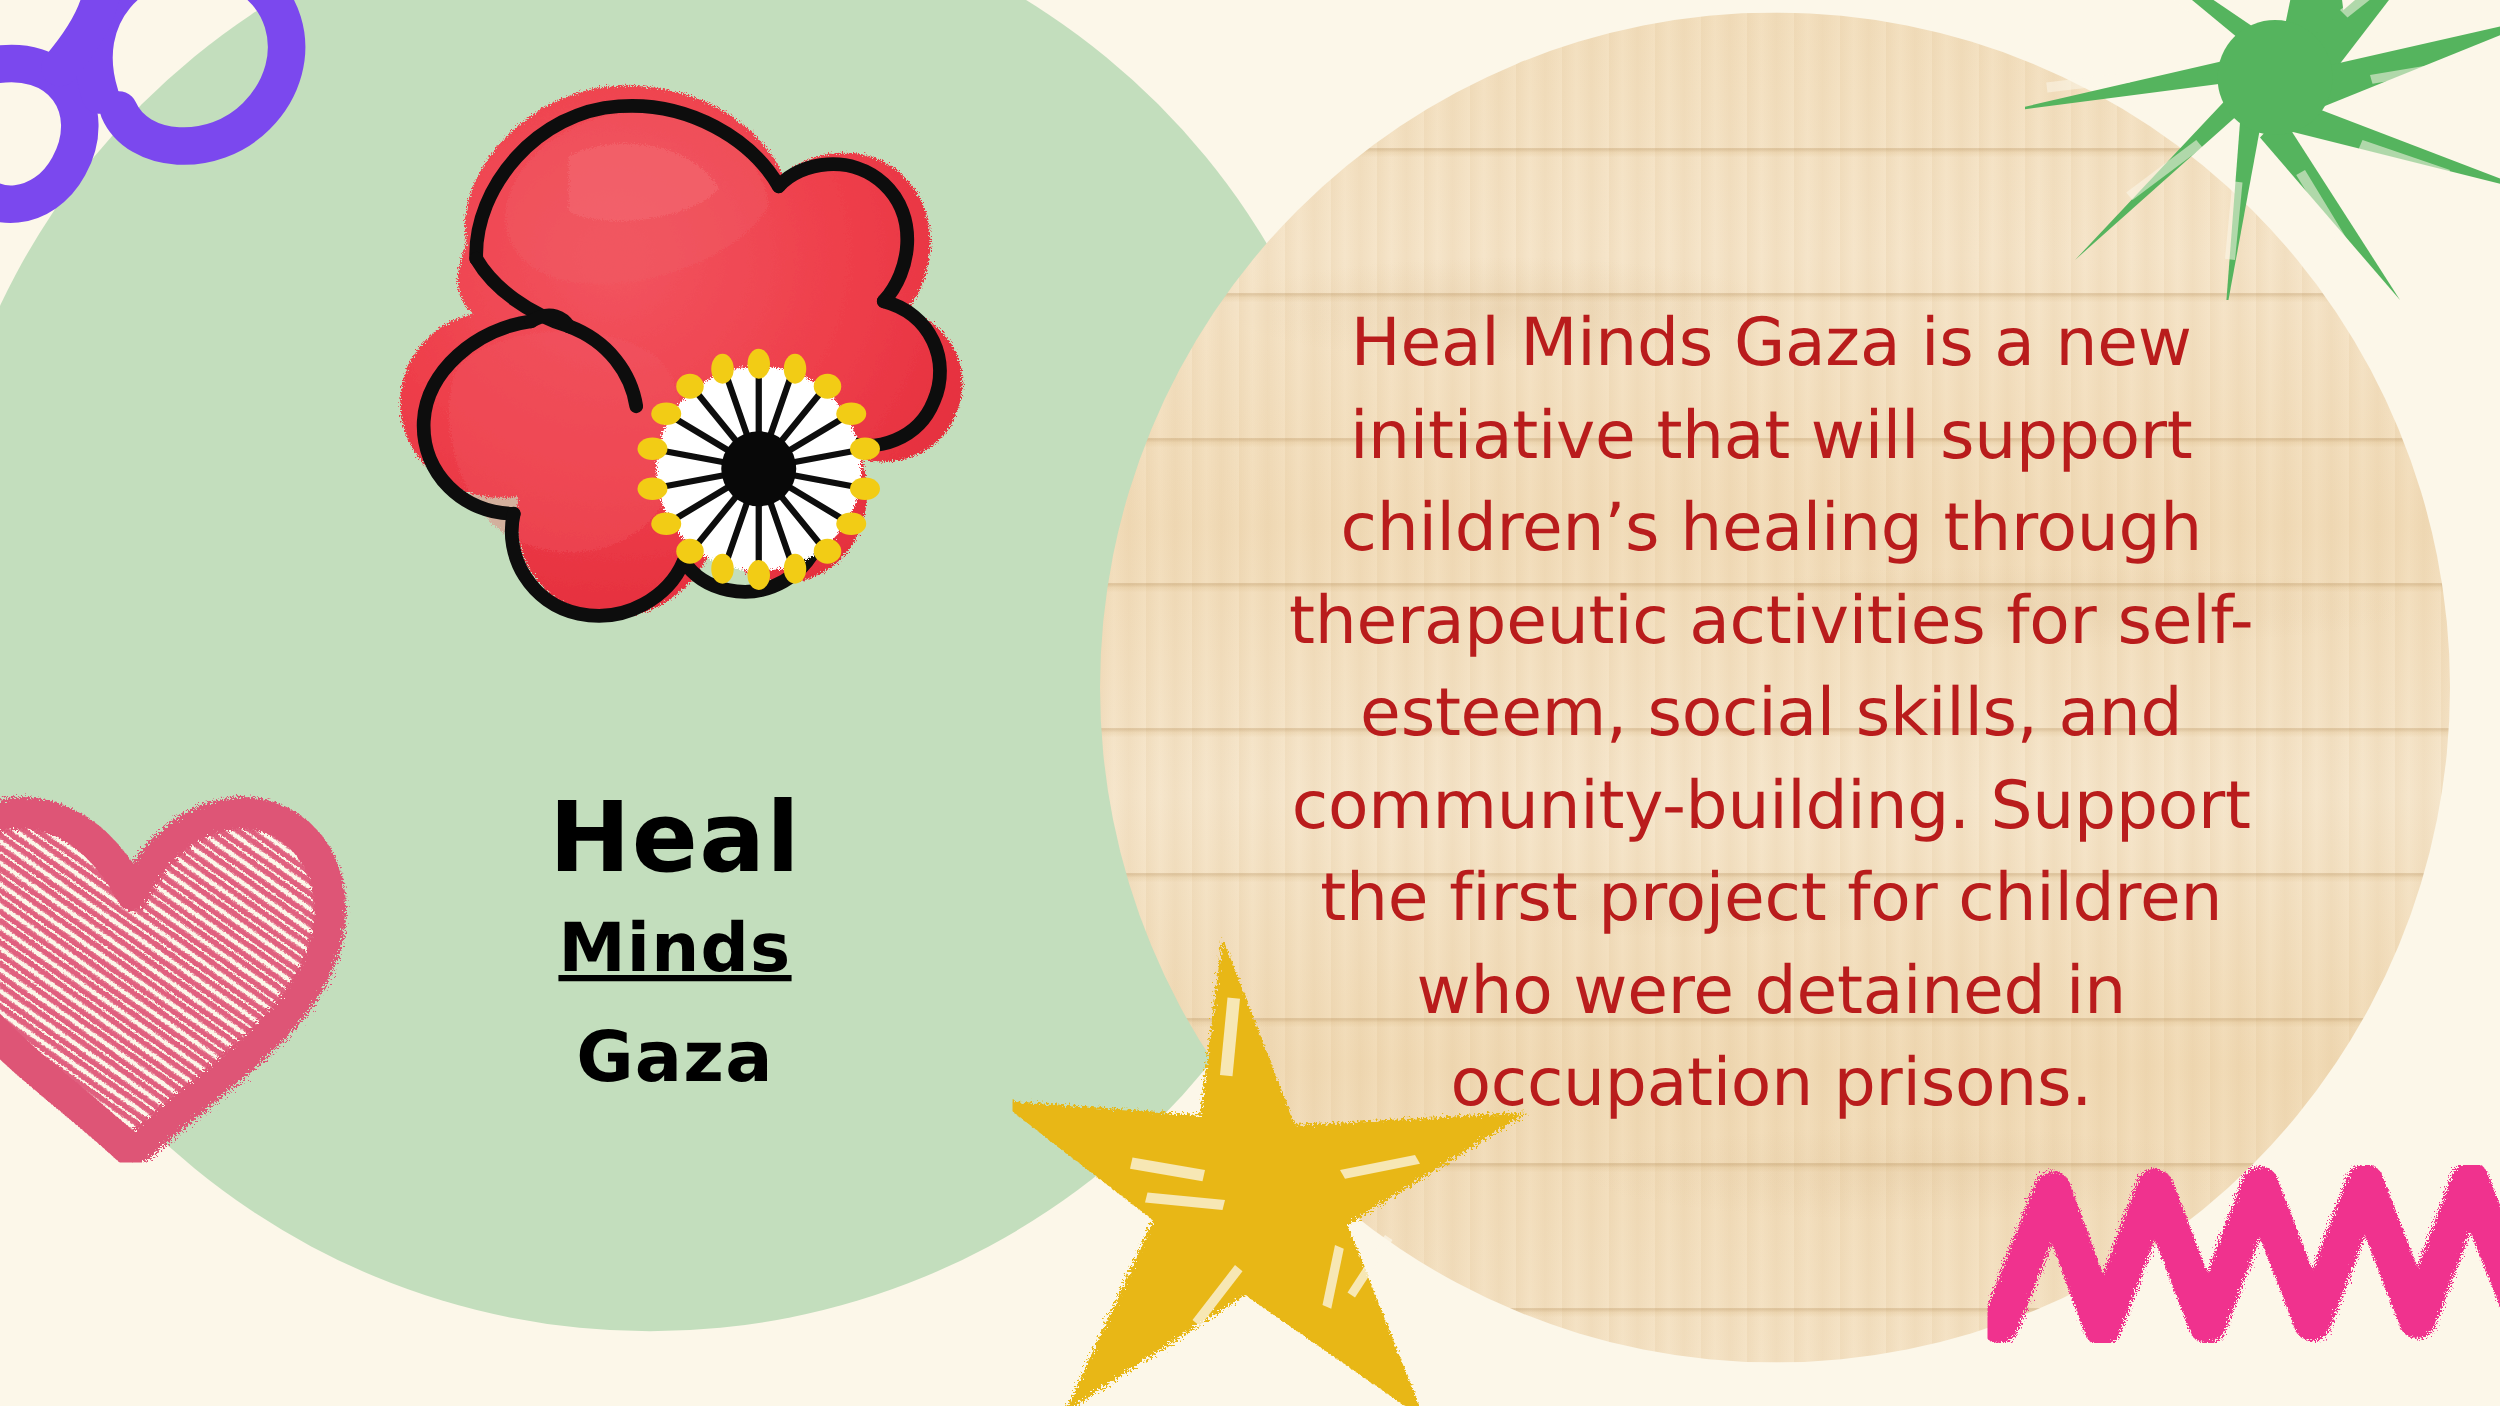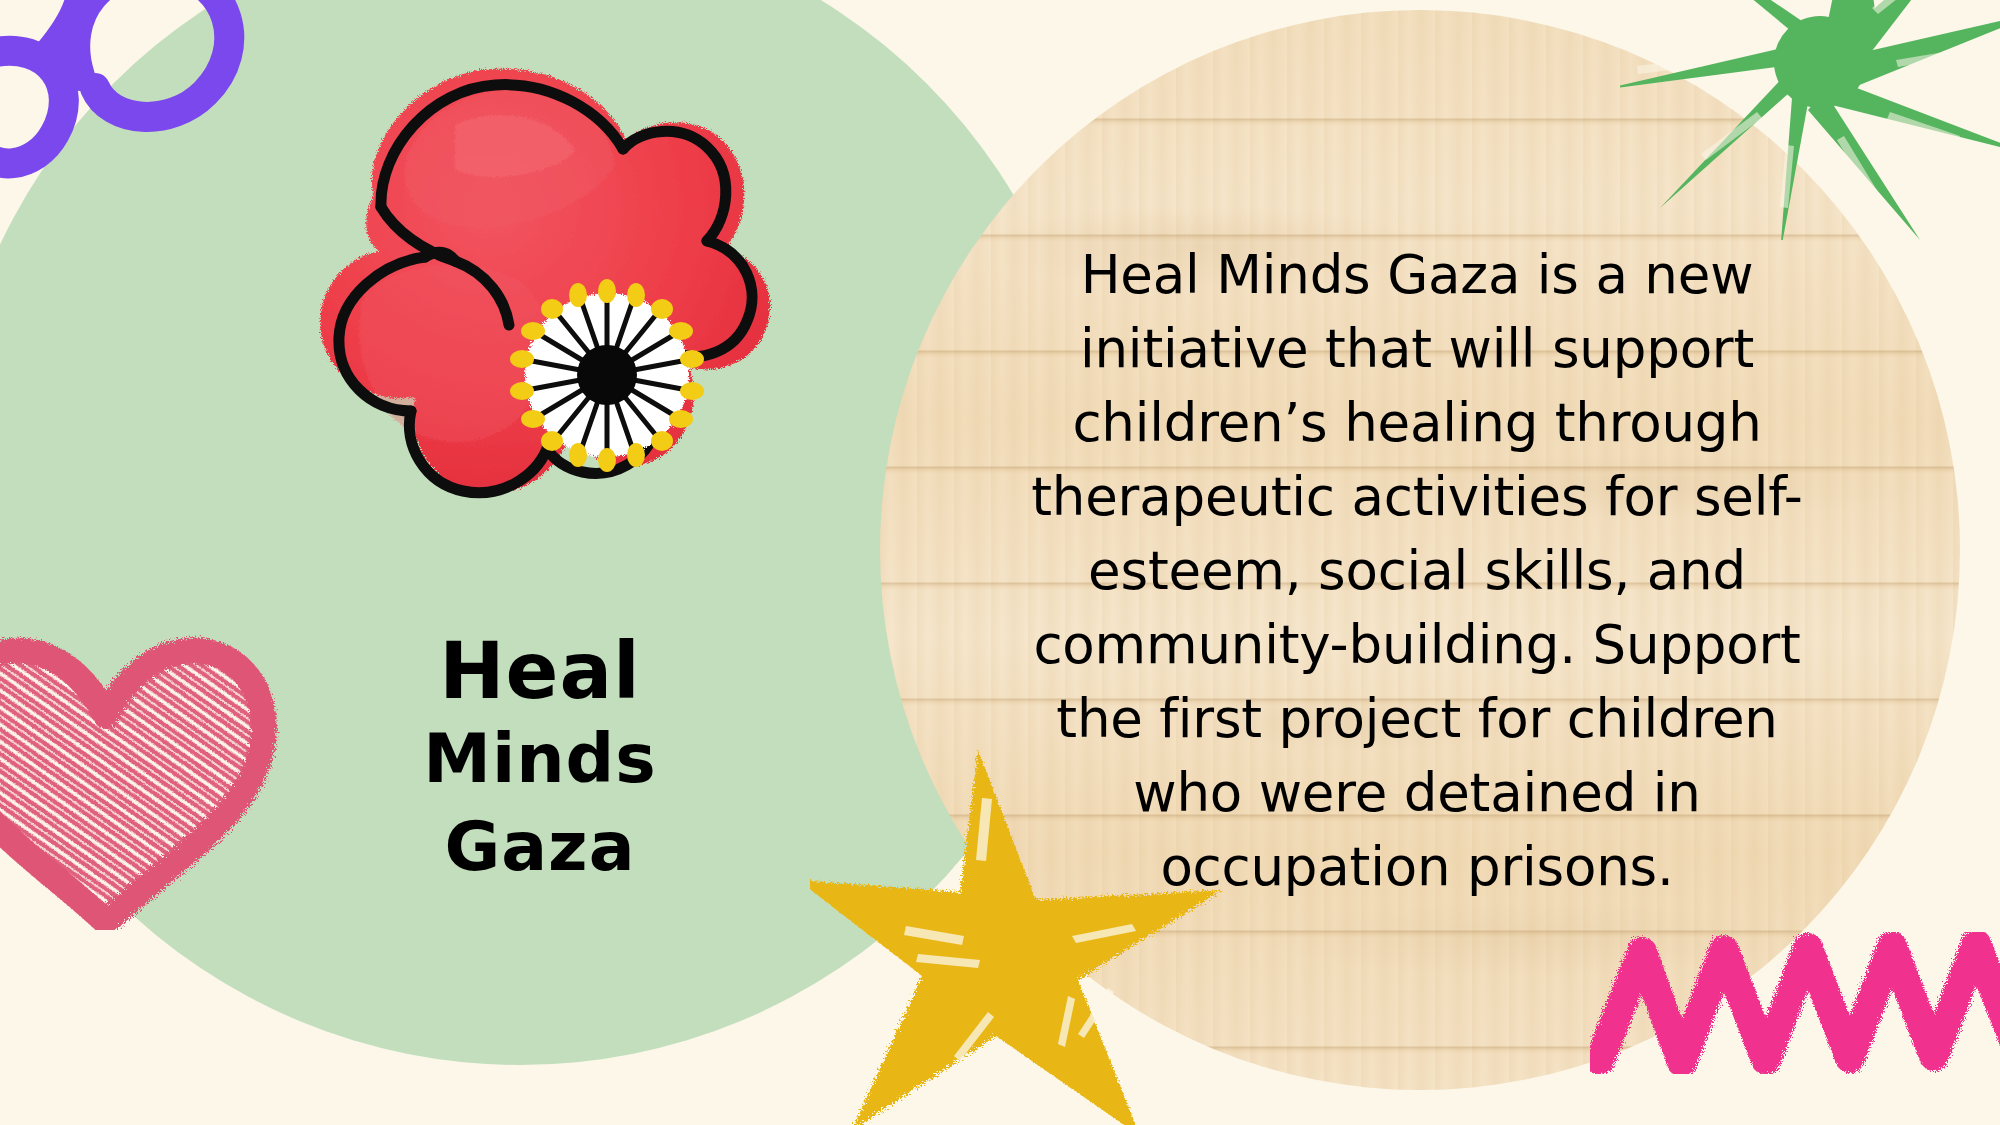--- a/index.html
+++ b/index.html
@@ -56,21 +56,21 @@
       radial-gradient(ellipse 380px 54px at 60% 86%, rgba(190,150,95,.09), rgba(0,0,0,0) 70%);
     pointer-events:none;
   }
 
   
   .body-copy{
     position:absolute;
     left:1022px;top:238px;
     width:790px;
     text-align:center;
-    color:#000000;
+    color:#b91c1c;
     font-size:53px;
     line-height:74px;
     letter-spacing:-0.2px;
     font-family:"DejaVu Sans", sans-serif;
     font-weight:400;
   }
 
   
   .poppy{ position:absolute; left:255px; top:45px; width:560px; height:560px; }
   .poppy svg{width:100%;height:100%;display:block;}
@@ -83,22 +83,22 @@
     text-align:center;
     color:#000;
     font-family:"DejaVu Sans", sans-serif;
     font-weight:700;
     font-size:78px;
     line-height:88px;
     letter-spacing:1px;
     margin-top:47px;
   }
   .wordmark .ln{display:block;}
-  .wordmark .ln2{font-size:68px;}
-  .wordmark .ln3{font-size:68px;}
+  .wordmark .ln2{font-size:54px;text-decoration:underline;}
+  .wordmark .ln3{font-size:56px;}
 
   
   .deco{position:absolute;}
   .deco svg{display:block;}
   .d-purple{left:-70px;top:-42px;width:330px;height:300px;}
   .d-greenstar{left:1620px;top:-60px;width:420px;height:300px;}
   .d-heart{left:-80px;top:600px;width:370px;height:330px;}
   .d-yellowstar{left:810px;top:740px;width:420px;height:400px;}
   .d-pinkzig{left:1590px;top:900px;width:430px;height:220px;}
 </style>

